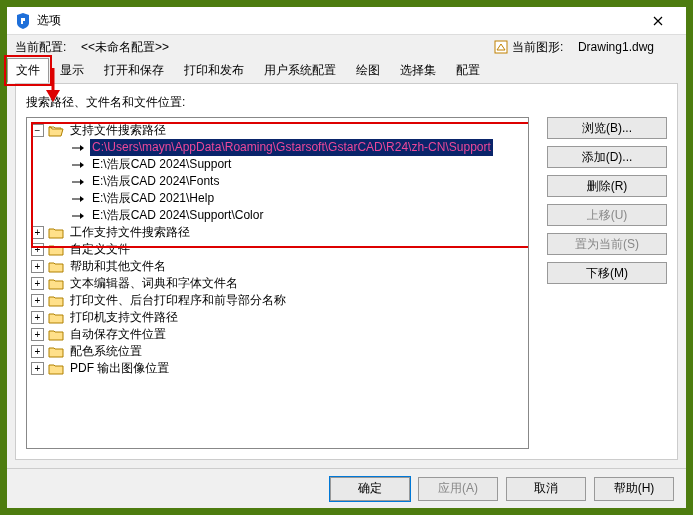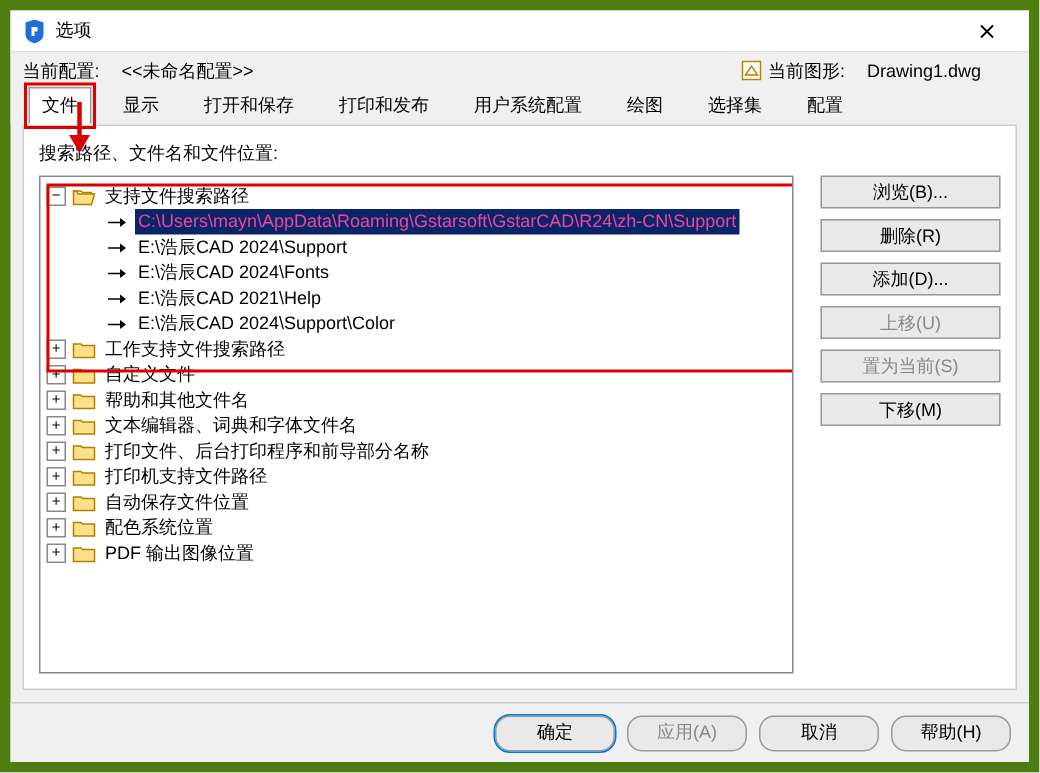--- a/index.html
+++ b/index.html
@@ -9,21 +9,21 @@
 .titlebar .logo { width: 16px; height: 16px; display: flex; align-items: center; justify-content: center; margin-right: 6px; }
 .titlebar .logo svg { width: 16px; height: 16px; }
 .titlebar .title { flex: 0 0 auto; }
 .titlebar .spacer { flex: 1; }
 .titlebar .close { width: 40px; height: 28px; display: flex; align-items: center; justify-content: center; cursor: pointer; }
 .header-row { display: flex; align-items: center; height: 24px; padding: 0 8px; background: #f0f0f0; }
 .header-row .lbl { width: 66px; }
 .header-row .val { flex: 0 0 auto; margin-right: 24px; }
 .header-row .icon-sm { width: 14px; height: 14px; margin-right: 4px; display: inline-flex; align-items: center; }
 .header-row .gap { flex: 1; }
-.tabs { display: flex; align-items: flex-end; height: 24px; padding: 0 12px; background: #f0f0f0; gap: 12px; }
+.tabs { display: flex; align-items: flex-end; height: 24px; padding: 0 0; background: #f0f0f0; gap: 2px; }
 .tab { padding: 3px 8px; border: 1px solid transparent; cursor: pointer; }
 .tab.active { border: 1px solid #999; border-bottom: 1px solid #fff; background: #fff; position: relative; outline: 2px solid #d00; outline-offset: 1px; }
 .content { flex: 1; background: #fff; border: 1px solid #ccc; margin: 0 8px 8px 8px; padding: 10px; display: flex; flex-direction: column; gap: 6px; }
 .section-label { }
 .body-row { flex: 1; display: flex; gap: 18px; min-height: 0; }
 .tree-wrap { flex: 1; border: 1px solid #888; background: #fff; overflow: auto; position: relative; }
 .redbox { position: absolute; border: 2px solid #d00; left: 4px; top: 4px; width: 500px; height: 126px; pointer-events: none; }
 .arrow-ind { position: absolute; left: 25px; top: -4px; pointer-events: none; }
 .tree { padding: 4px 4px 20px 4px; }
 .node { display: flex; align-items: center; height: 17px; line-height: 17px; white-space: nowrap; }
@@ -31,21 +31,21 @@
 .twisty.blank { border: none; }
 .icon { width: 16px; height: 14px; margin-right: 4px; display: inline-flex; align-items: center; justify-content: center; }
 .icon svg { width: 16px; height: 14px; }
 .node .text { padding: 0 2px; }
 .node.sel .text { background: #0a246a; color: #ec4899; }
 .node.d1 { padding-left: 22px; }
 .btns { width: 120px; display: flex; flex-direction: column; gap: 7px; }
 .btn { height: 22px; border: 1px solid #999; background: #e9e9e9; display: flex; align-items: center; justify-content: center; cursor: pointer; }
 .btn.disabled { color: #888; cursor: default; }
 .footer { height: 40px; display: flex; align-items: center; justify-content: flex-end; gap: 8px; padding: 0 12px; background: #f0f0f0; border-top: 1px solid #ccc; }
-.footer .btn { width: 80px; height: 24px; border-radius: 10px; }
+.footer .btn { width: 80px; height: 24px; }
 .footer .btn.primary { outline: 1px solid #0078d7; }
 </style>
 </head>
 <body>
 
 <div class="window">
   <div class="titlebar">
     <span class="logo">
       <svg viewBox="0 0 16 16">
           <path d="M2 2 L8 0 L14 2 L14 10 C14 13 11 15 8 16 C5 15 2 13 2 10 Z" fill="#1e6fd9"></path>
@@ -230,22 +230,22 @@
                   <path d="M1 3 L6 3 L7 4 L15 4 L15 12 L1 12 Z" fill="#ffe08a" stroke="#b08000"></path>
                 </svg>
               </span>
               <span class="text">PDF 输出图像位置</span>
             </div>
           </div>
         <div class="redbox"></div>
       </div>
       <div class="btns">
         <div class="btn">浏览(B)...</div>
+        <div class="btn">添加(D)...</div>
         <div class="btn">删除(R)</div>
-        <div class="btn">添加(D)...</div>
         <div class="btn disabled">上移(U)</div>
         <div class="btn disabled">置为当前(S)</div>
         <div class="btn">下移(M)</div>
       </div>
     </div>
   </div>
 
   <div class="footer">
     <div class="btn primary">确定</div>
     <div class="btn disabled">应用(A)</div>

